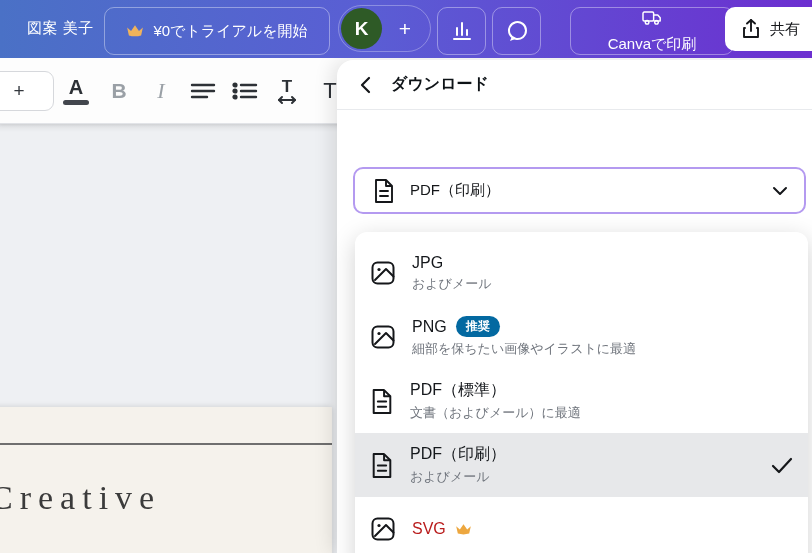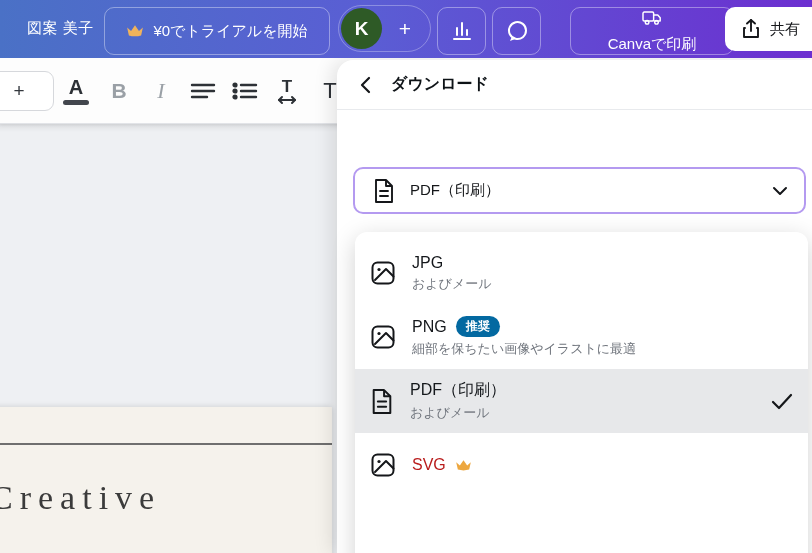--- a/index.html
+++ b/index.html
@@ -237,20 +237,34 @@
       </svg>
       <div class="opt-texts">
         <div class="opt-title-row">
           <span class="opt-title">PNG</span>
           <span class="badge">推奨</span>
         </div>
         <span class="opt-sub">細部を保ちたい画像やイラストに最適</span>
       </div>
     </div>
 
+    <div class="opt">
+      <svg width="24" height="27" viewBox="0 0 22 26" fill="none" stroke="#15171a" stroke-width="1.9" stroke-linejoin="round">
+        <path d="M3 2 h10 l6 6 v16 H3 Z"></path>
+          <path d="M13 2 v6 h6"></path>
+          <line x1="7" y1="13" x2="15" y2="13" stroke-linecap="round"></line>
+          <line x1="7" y1="18" x2="15" y2="18" stroke-linecap="round"></line>
+      </svg>
+      <div class="opt-texts">
+        <div class="opt-title-row">
+            <span class="opt-title">PDF（標準）</span>
+          </div>
+        <span class="opt-sub">文書（およびメール）に最適</span>
+      </div>
+    </div>
 
     <div class="opt selected">
       <svg width="24" height="27" viewBox="0 0 22 26" fill="none" stroke="#15171a" stroke-width="1.9" stroke-linejoin="round">
         <path d="M3 2 h10 l6 6 v16 H3 Z"></path>
           <path d="M13 2 v6 h6"></path>
           <line x1="7" y1="13" x2="15" y2="13" stroke-linecap="round"></line>
           <line x1="7" y1="18" x2="15" y2="18" stroke-linecap="round"></line>
       </svg>
       <div class="opt-texts">
         <div class="opt-title-row">

